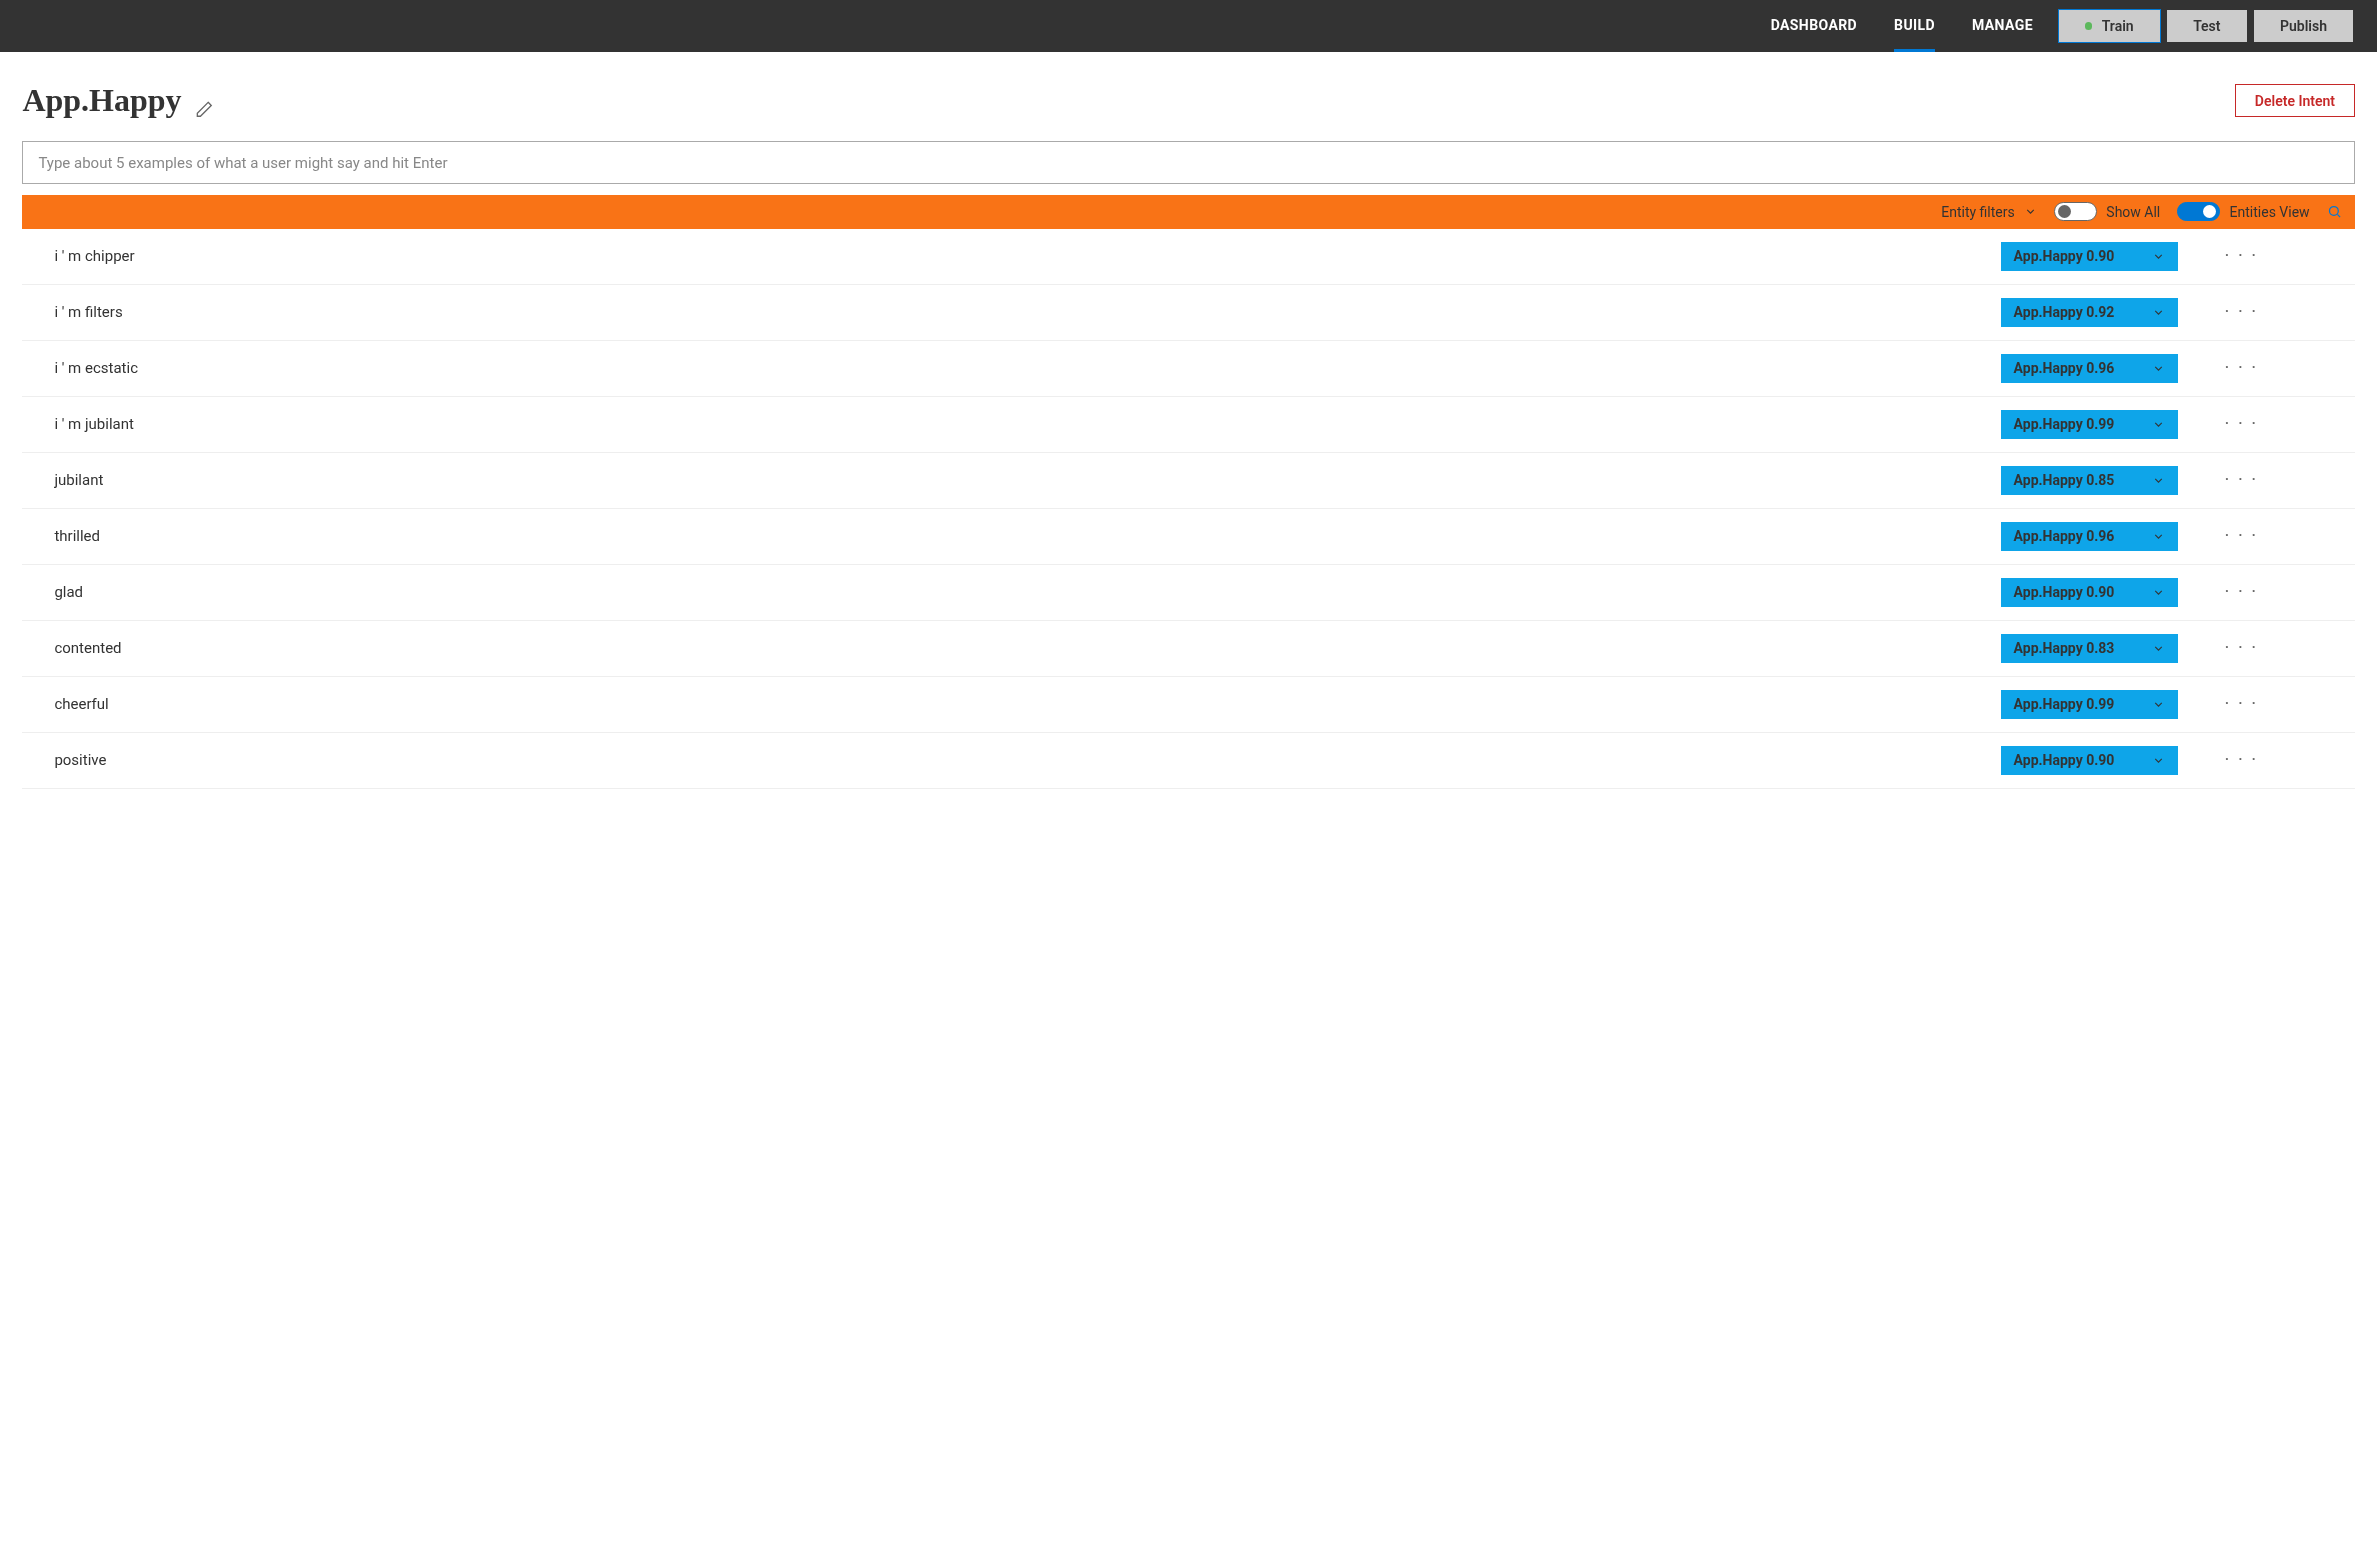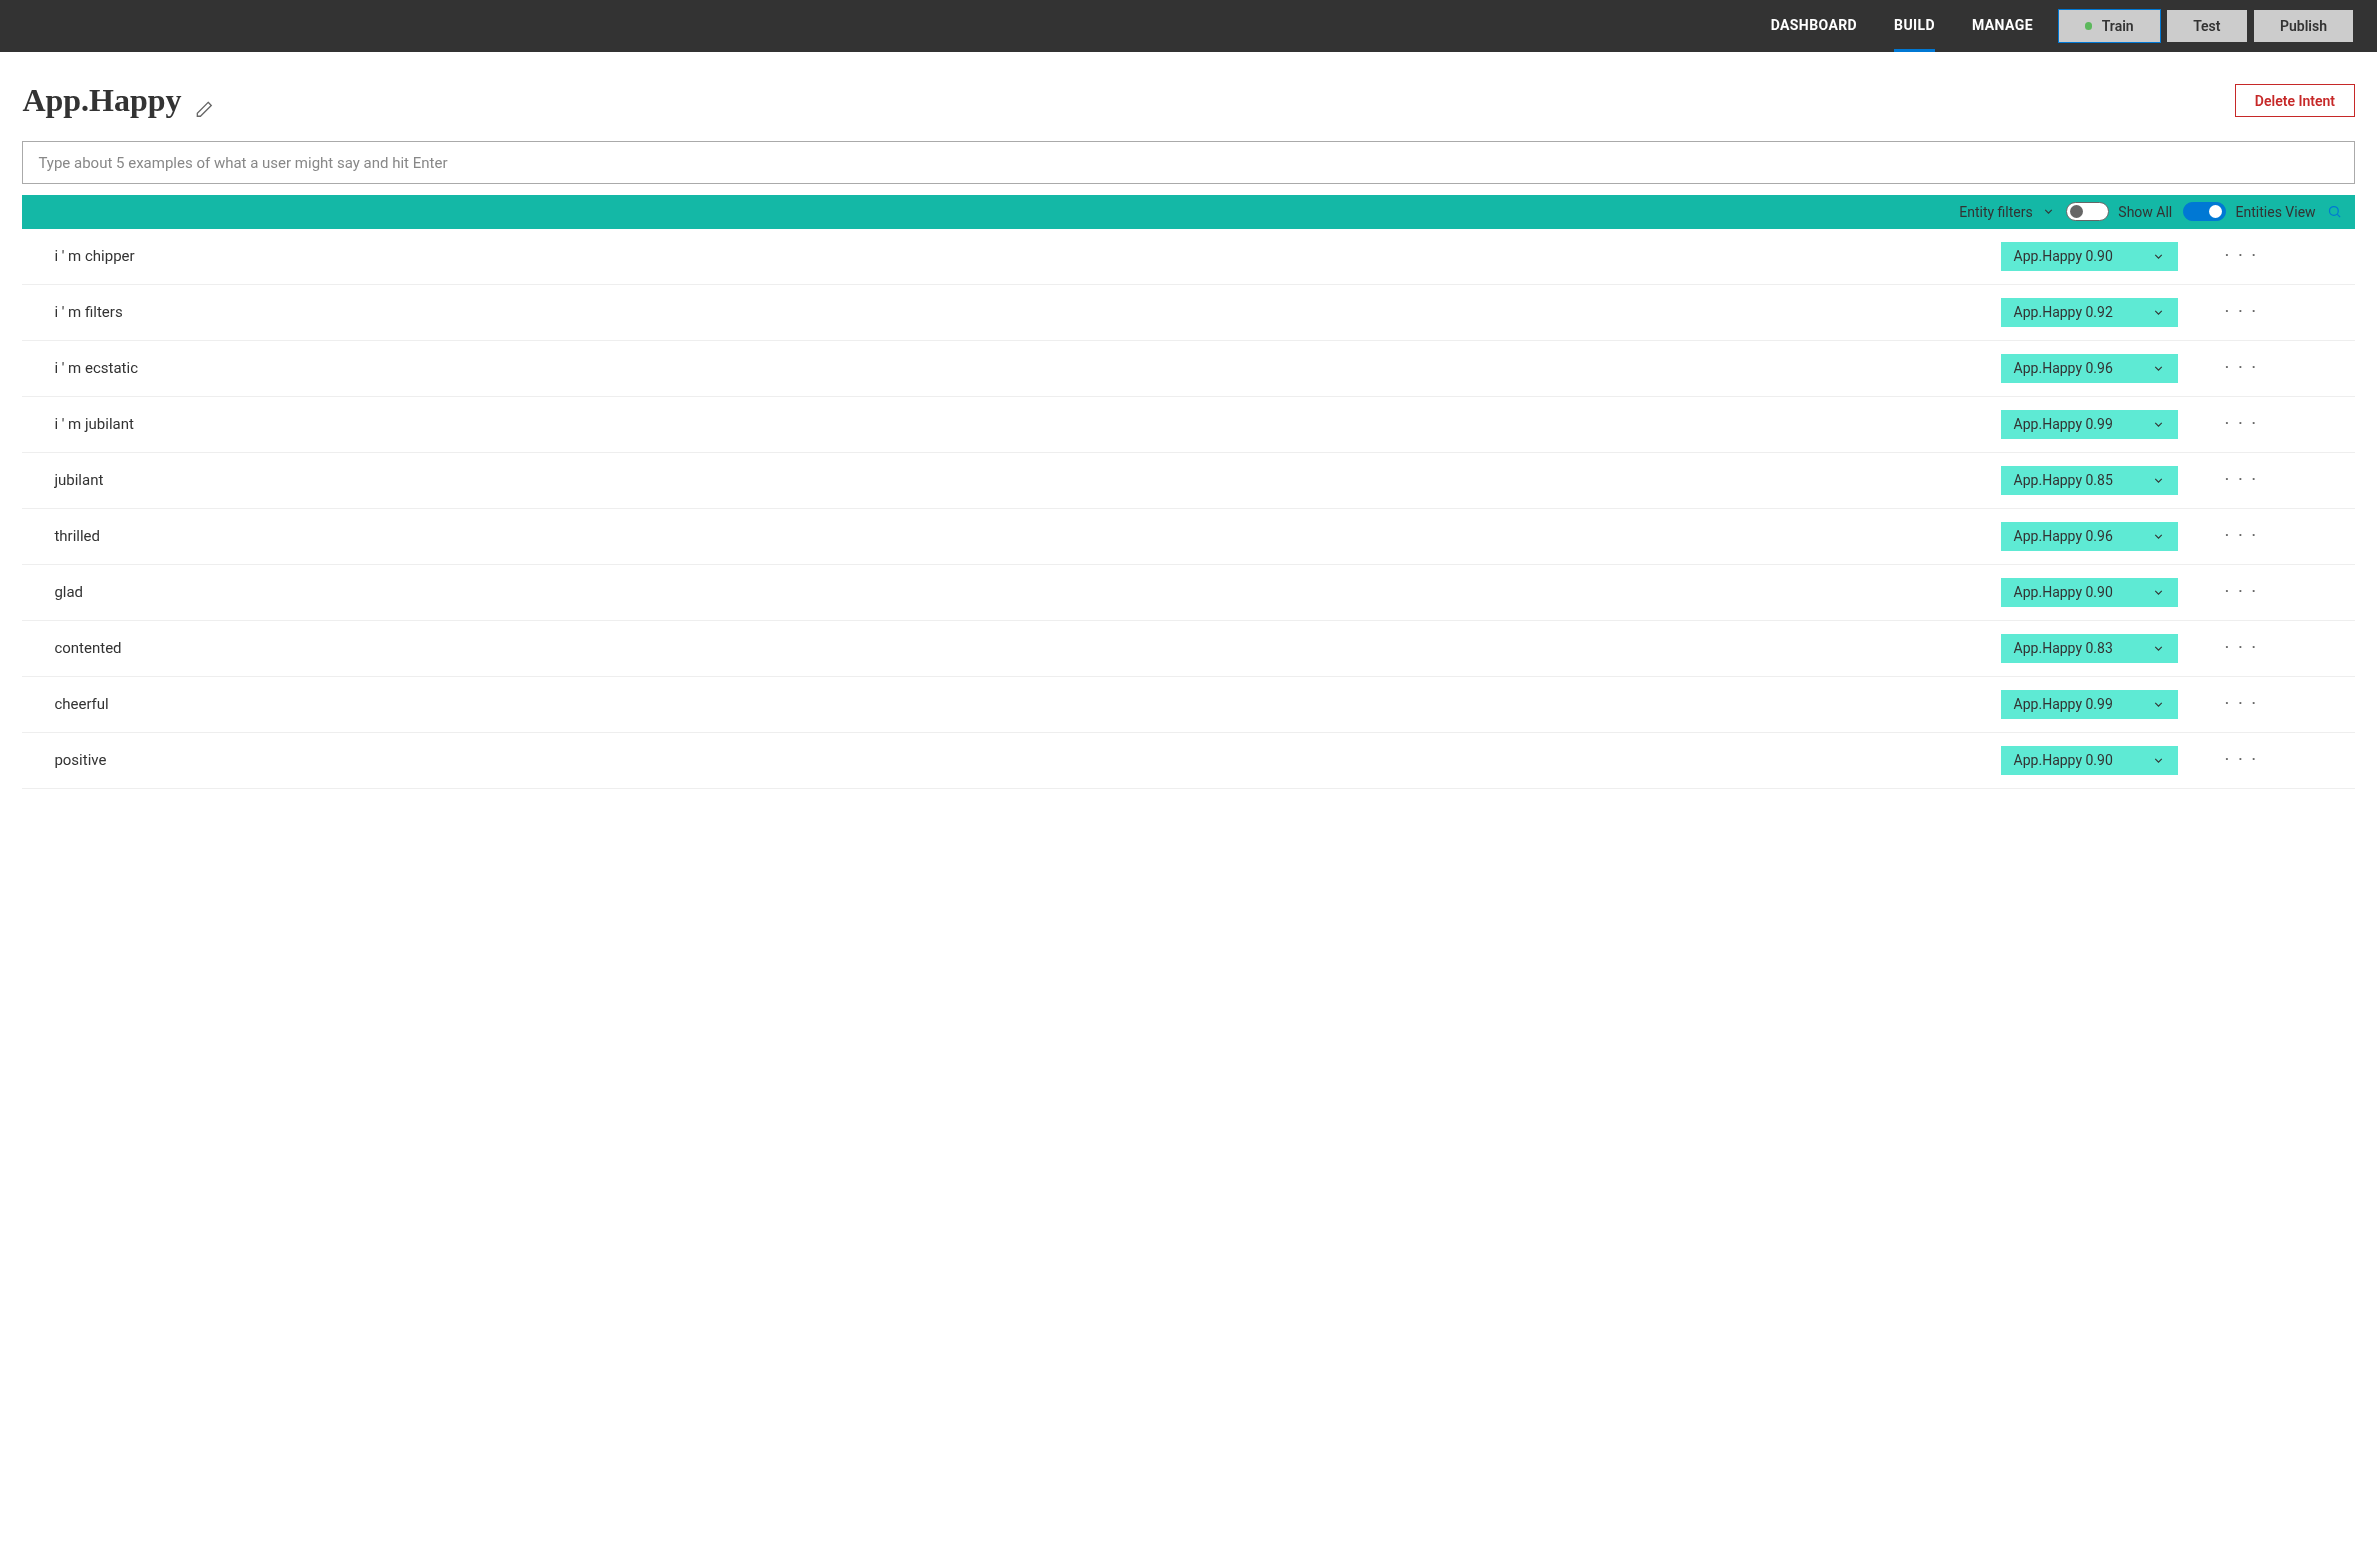--- a/index.html
+++ b/index.html
@@ -105,26 +105,26 @@
       padding: 11.2px 15px;
       border: 0.9px solid #aaa;
       font-size: 15px;
       font-family: inherit;
       color: #ec4899;
       outline: none;
     }
     .example-input::placeholder { color: #888; }
 
     .filter-bar {
-      background: #14b8a6;
+      background: #f97316;
       display: flex;
       justify-content: flex-end;
       align-items: center;
       padding: 7.5px 13px;
-      gap: 11px;
+      gap: 17px;
       font-size: 14px;
     }
     .filter-group {
       display: flex;
       align-items: center;
       gap: 9.3px;
     }
     .toggle {
       width: 43px;
       height: 18.6px;
@@ -217,30 +217,31 @@
       color: #333;
       padding-left: 32px;
     }
     .utt-intent-col {
       width: 354px;
       display: flex;
       align-items: center;
       gap: 47px;
     }
     .intent-pill {
-      background: #5eead4;
+      background: #0ea5e9;
       padding: 6.5px 13px;
       display: inline-flex;
       align-items: center;
       gap: 24px;
       font-size: 14px;
       color: #333;
       cursor: pointer;
       min-width: 177px;
       justify-content: space-between;
+      font-weight: bold;
     }
     .more-dots {
       cursor: pointer;
       color: #666;
       letter-spacing: 1.9px;
       font-size: 18.6px;
       line-height: 1;
     }
   </style>
 </head>

